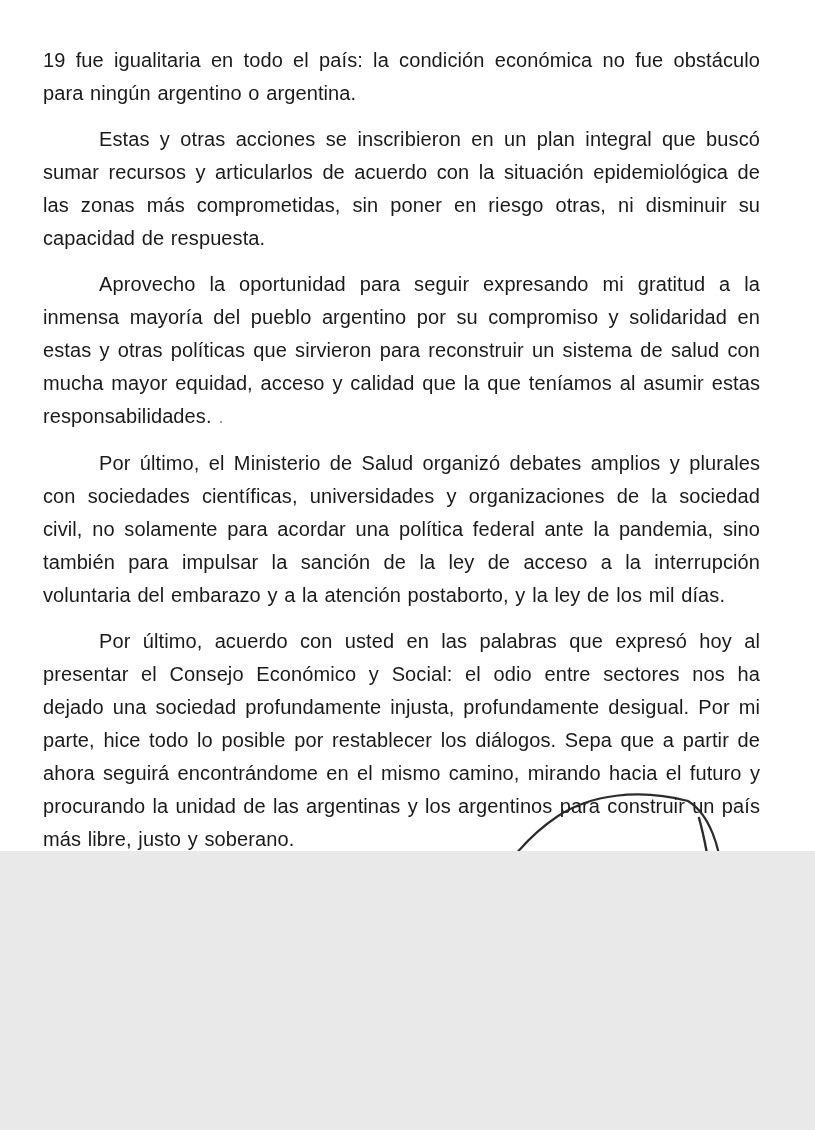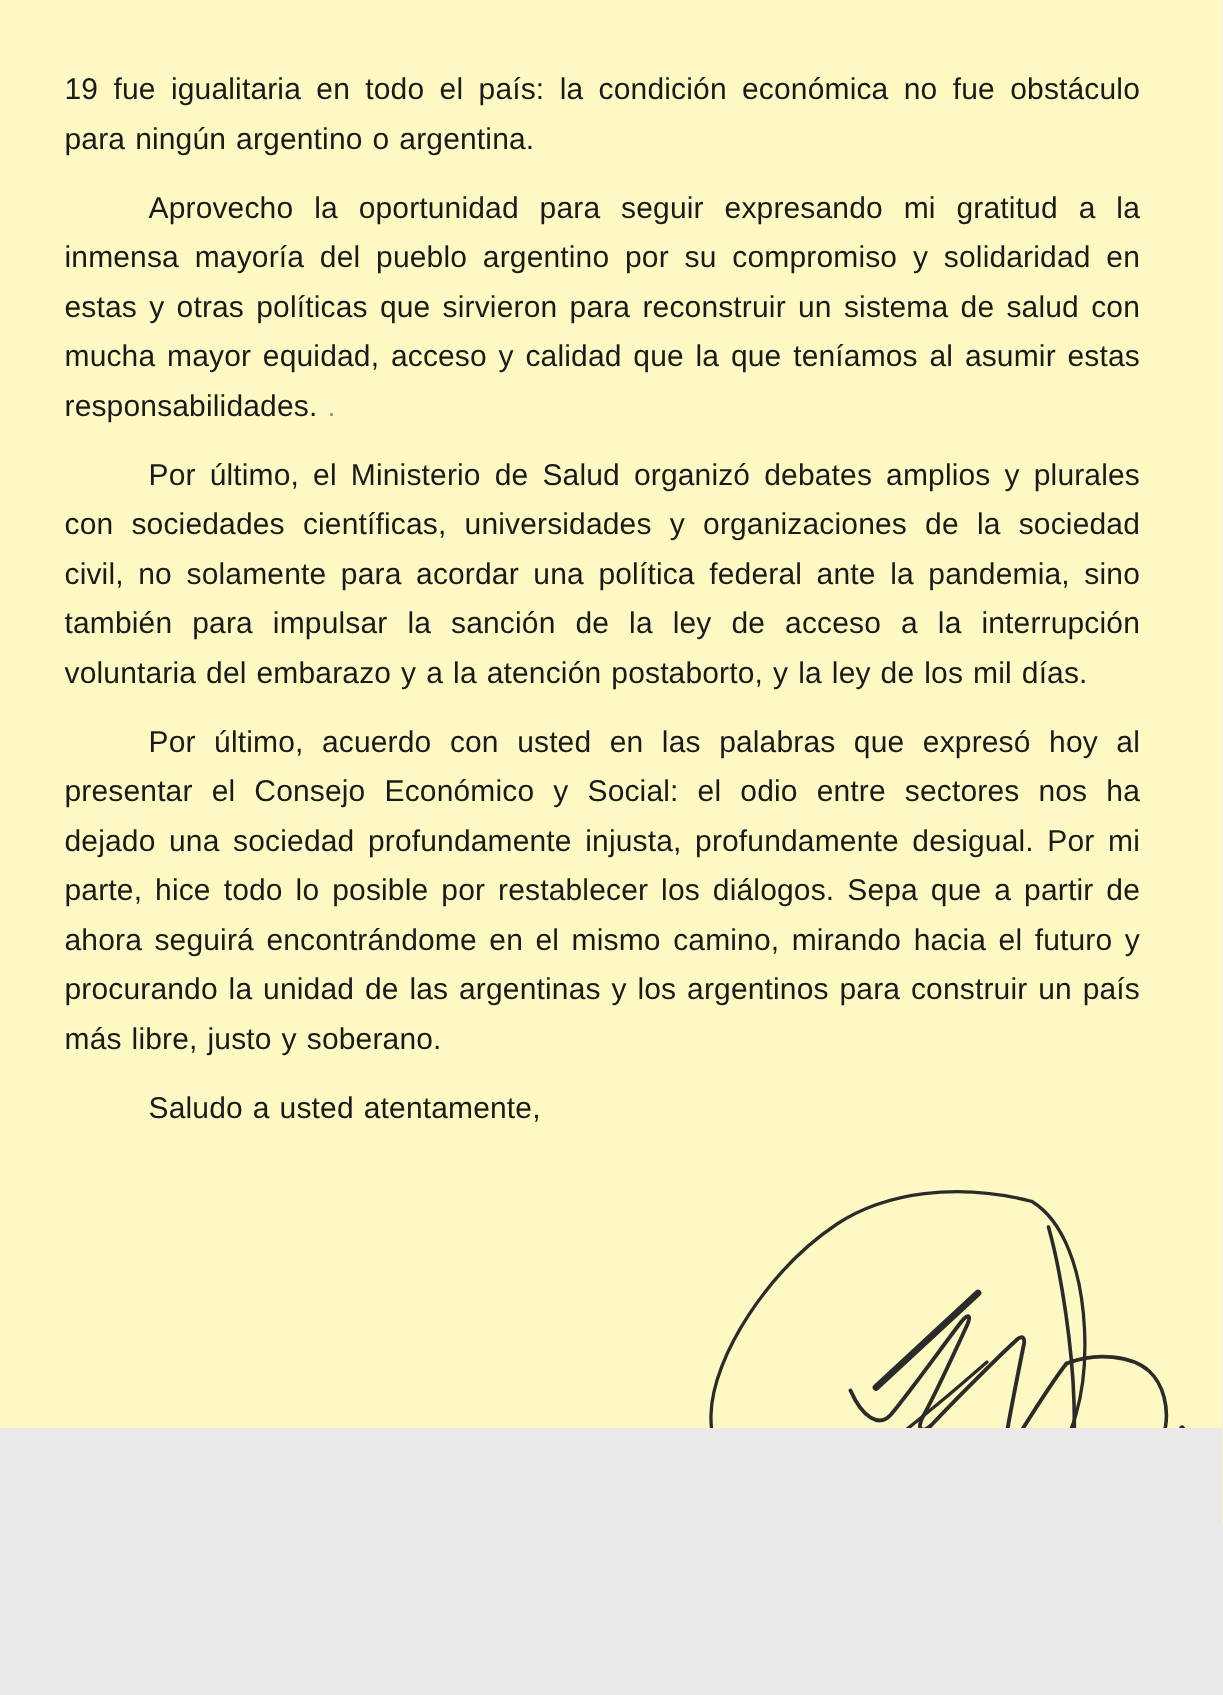--- a/index.html
+++ b/index.html
@@ -1,20 +1,20 @@
 <!DOCTYPE html>
 <html><head>
 <meta charset="utf-8">
 <style>
   html,body{margin:0;padding:0;background:#e9e9e9;}
   .page{
     position:relative;
-    width:815px;height:952px;
+    width:815px;height:851px;
     margin:0 auto;
-    background:#fef9c3;
+    background:#ffffff;
     overflow:hidden;
     font-family:"Liberation Sans","DejaVu Sans",sans-serif;
     color:#1a1a1a;
   }
   .letter-body{
     position:absolute;
     left:43px;top:44px;
     width:717px;
     z-index:1;
   }
@@ -51,20 +51,21 @@
   }
 </style>
 </head>
 <body>
 
 <div class="page">
 
   <div class="letter-body">
     <p class="para no-indent">19 fue igualitaria en todo el país: la condición económica no fue obstáculo para ningún argentino o argentina.</p>
 
+    <p class="para">Estas y otras acciones se inscribieron en un plan integral que buscó sumar recursos y articularlos de acuerdo con la situación epidemiológica de las zonas más comprometidas, sin poner en riesgo otras, ni disminuir su capacidad de respuesta.</p>
 
     <p class="para"><span>Aprovecho la oportunidad para seguir expresando mi gratitud a la inmensa mayoría del pueblo argentino por su compromiso y solidaridad en estas y otras políticas que sirvieron para reconstruir un sistema de salud con mucha mayor equidad, acceso y calidad que la que teníamos al asumir estas responsabilidades.</span><span class="stray-dot">.</span></p>
 
     <p class="para">Por último, el Ministerio de Salud organizó debates amplios y plurales con sociedades científicas, universidades y organizaciones de la sociedad civil, no solamente para acordar una política federal ante la pandemia, sino también para impulsar la sanción de la ley de acceso a la interrupción voluntaria del embarazo y a la atención postaborto, y la ley de los mil días.</p>
 
     <p class="para">Por último, acuerdo con usted en las palabras que expresó hoy al presentar el Consejo Económico y Social: el odio entre sectores nos ha dejado una sociedad profundamente injusta, profundamente desigual. Por mi parte, hice todo lo posible por restablecer los diálogos. Sepa que a partir de ahora seguirá encontrándome en el mismo camino, mirando hacia el futuro y procurando la unidad de las argentinas y los argentinos para construir un país más libre, justo y soberano.</p>
 
     <p class="para closing">Saludo a usted atentamente,</p>
   </div>
 

